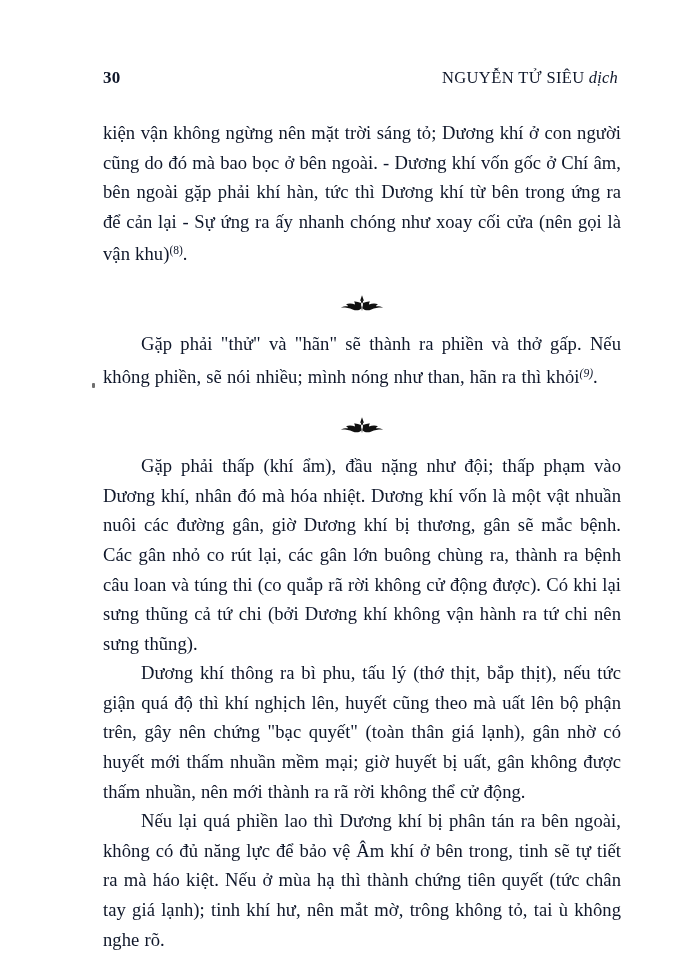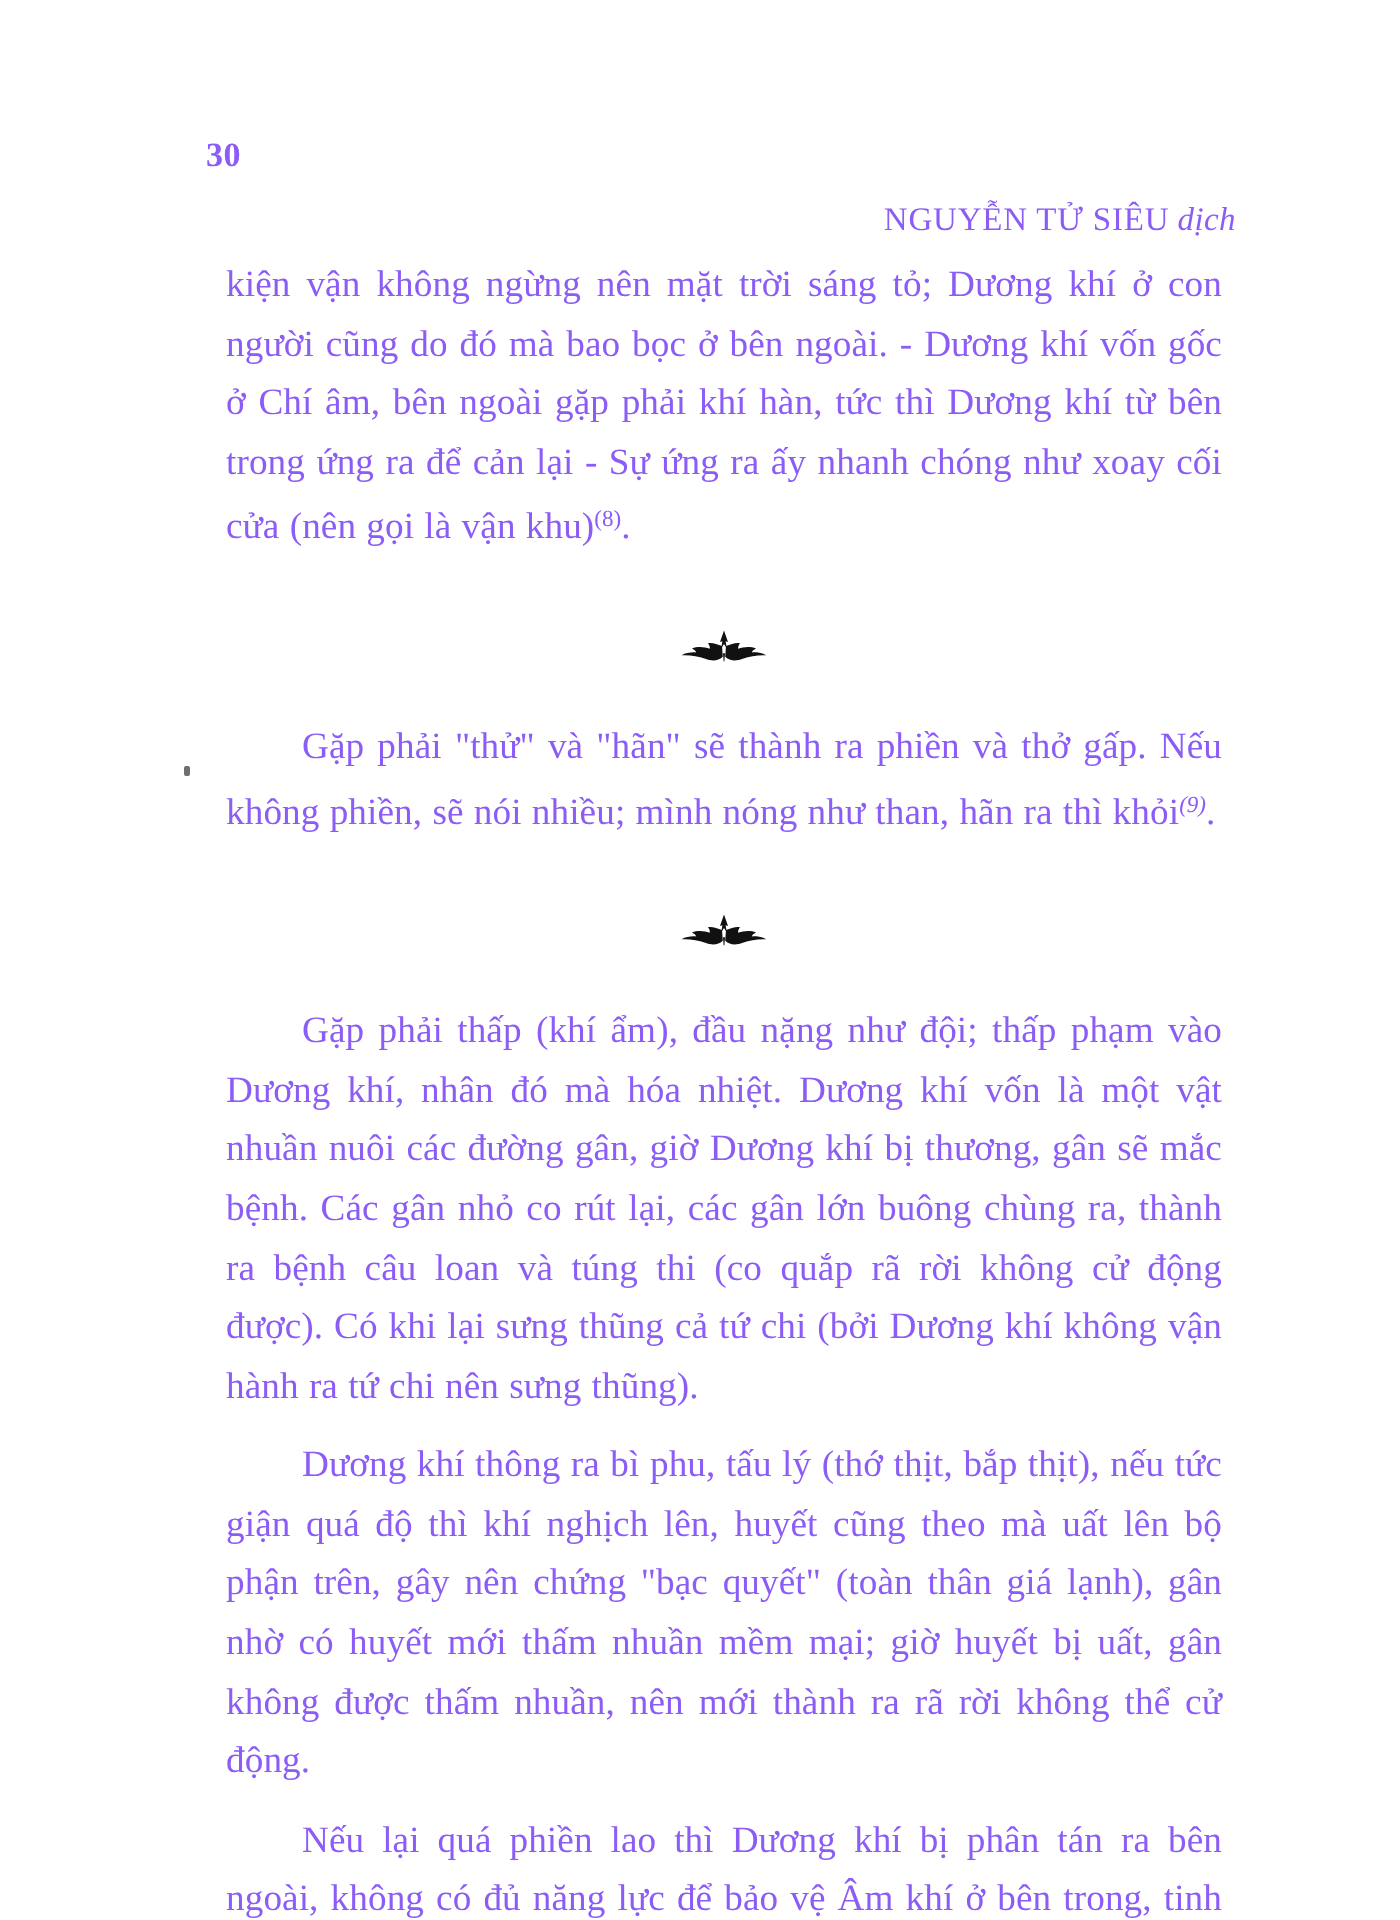--- a/index.html
+++ b/index.html
@@ -8,21 +8,21 @@
     background: #b8b8b8;
   }
   #page {
     position: relative;
     width: 700px;
     height: 960px;
     margin: 0 auto;
     background: #ffffff;
     overflow: hidden;
     font-family: "Liberation Serif", "DejaVu Serif", serif;
-    color: #8b5cf6;
+    color: #0f172a;
     -webkit-font-smoothing: none;
   }
 
   
   #running-head {
     position: absolute;
     left: 103px;
     right: 82px;
     top: 68px;
     height: 26px;
@@ -33,39 +33,38 @@
   #page-number {
     font-weight: bold;
     font-size: 17px;
     letter-spacing: 0.2px;
     line-height: 20px;
   }
   #head-author {
     font-size: 16.5px;
     line-height: 20px;
     white-space: nowrap;
-    margin-top: 32px;
   }
   #head-author .caps {
     letter-spacing: 0.4px;
   }
   #head-author .it {
     font-style: italic;
     letter-spacing: 0.2px;
   }
 
   
   #body-block {
     position: absolute;
     left: 103px;
     top: 118px;
     width: 518px;
   }
   .para {
-    margin: 10px;
+    margin: 0;
     font-size: 18.6px;
     line-height: 29.6px;
     text-align: justify;
     text-align-last: left;
     letter-spacing: 0.05px;
     word-spacing: 0.4px;
   }
   .para.indent {
     text-indent: 38px;
   }

